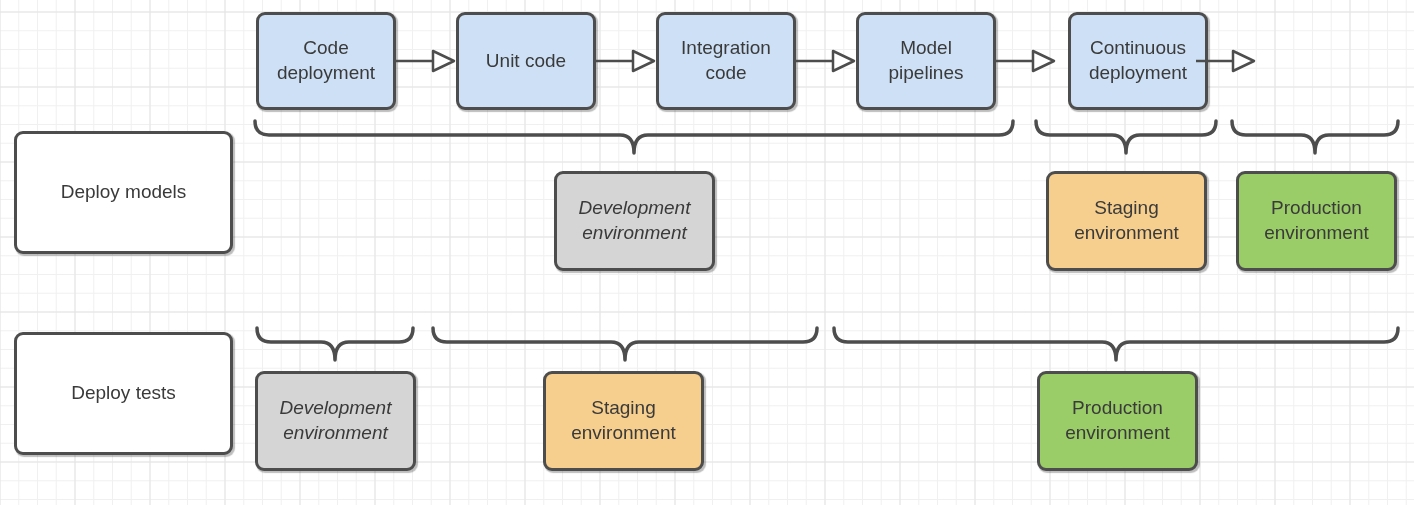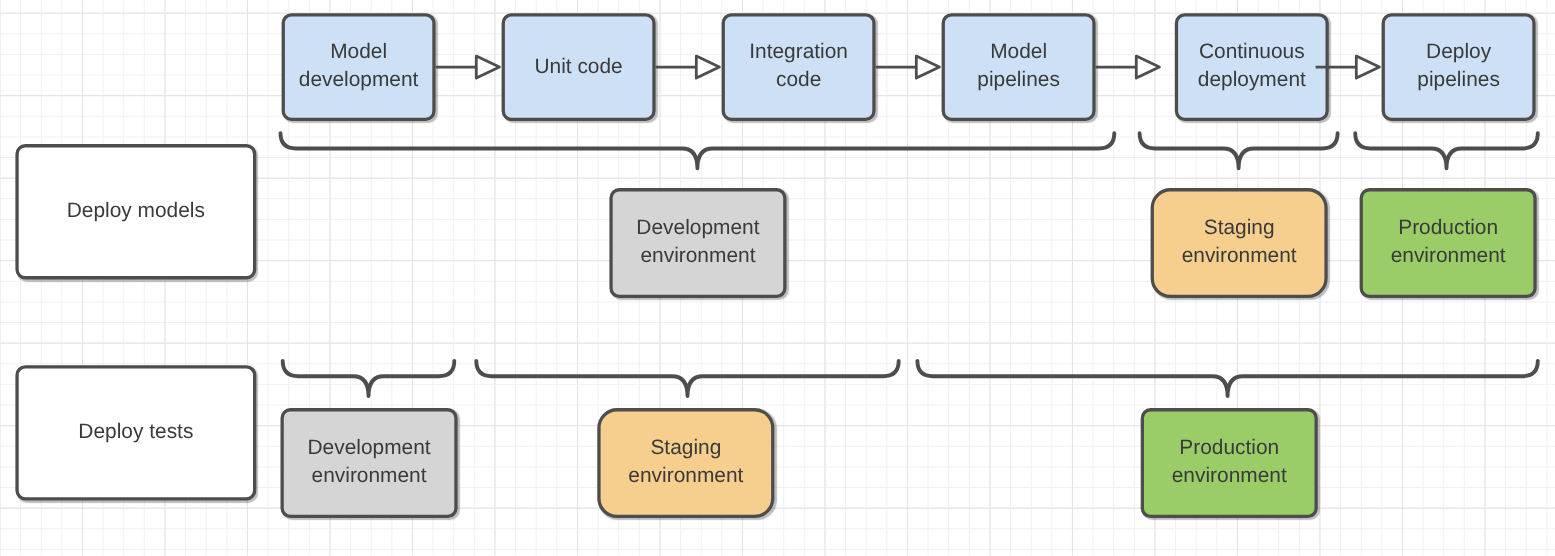--- a/index.html
+++ b/index.html
@@ -31,40 +31,39 @@
     text-align: center;
     color: #3a3a3a;
     font-size: 19px;
     line-height: 1.3;
     padding: 4px 10px;
     box-shadow: 1.5px 1.5px 1px rgba(70,70,70,0.35);
   }
   .step   { background: #cee0f6; width: 140px; height: 98px; top: 12px; }
   .white  { background: #ffffff; width: 219px; height: 123px; left: 14px; }
   .env    { width: 161px; height: 100px; }
-  .env-development { background: #d5d5d5; }
-  .env-staging     { background: #f6ce8d; border-radius: 18px; }
+  .env-development { background: #d5d5d5; font-style: italic; }
+  .env-staging     { background: #f6ce8d; }
   .env-production  { background: #9acd68; }
   .row-models .env { top: 171px; }
   .row-code   .env { top: 371px; }
   svg.arrow { position: absolute; top: 49px; overflow: visible; }
   svg.brace { position: absolute; overflow: visible; }
   .brace path, .arrow line { stroke: #4d4d4d; fill: none; }
 </style>
 </head>
 <body>
 
 <div id="canvas">
 
-  <div class="node step" style="left:256px">Model development</div>
+  <div class="node step" style="left:256px">Code deployment</div>
   <div class="node step" style="left:456px">Unit code</div>
   <div class="node step" style="left:656px">Integration code</div>
   <div class="node step" style="left:856px">Model pipelines</div>
   <div class="node step" style="left:1068px">Continuous deployment</div>
-  <div class="node step" style="left:1256px">Deploy pipelines</div>
 
   <svg class="arrow" style="left:396px" width="60" height="24">
       <line x1="0" y1="12" x2="38" y2="12" stroke-width="2.5"></line>
       <polygon points="37,2 58,12 37,22" fill="#ffffff" stroke="#4d4d4d" stroke-width="2.5" stroke-linejoin="round"></polygon>
     </svg>
   <svg class="arrow" style="left:596px" width="60" height="24">
       <line x1="0" y1="12" x2="38" y2="12" stroke-width="2.5"></line>
       <polygon points="37,2 58,12 37,22" fill="#ffffff" stroke="#4d4d4d" stroke-width="2.5" stroke-linejoin="round"></polygon>
     </svg>
   <svg class="arrow" style="left:796px" width="60" height="24">

